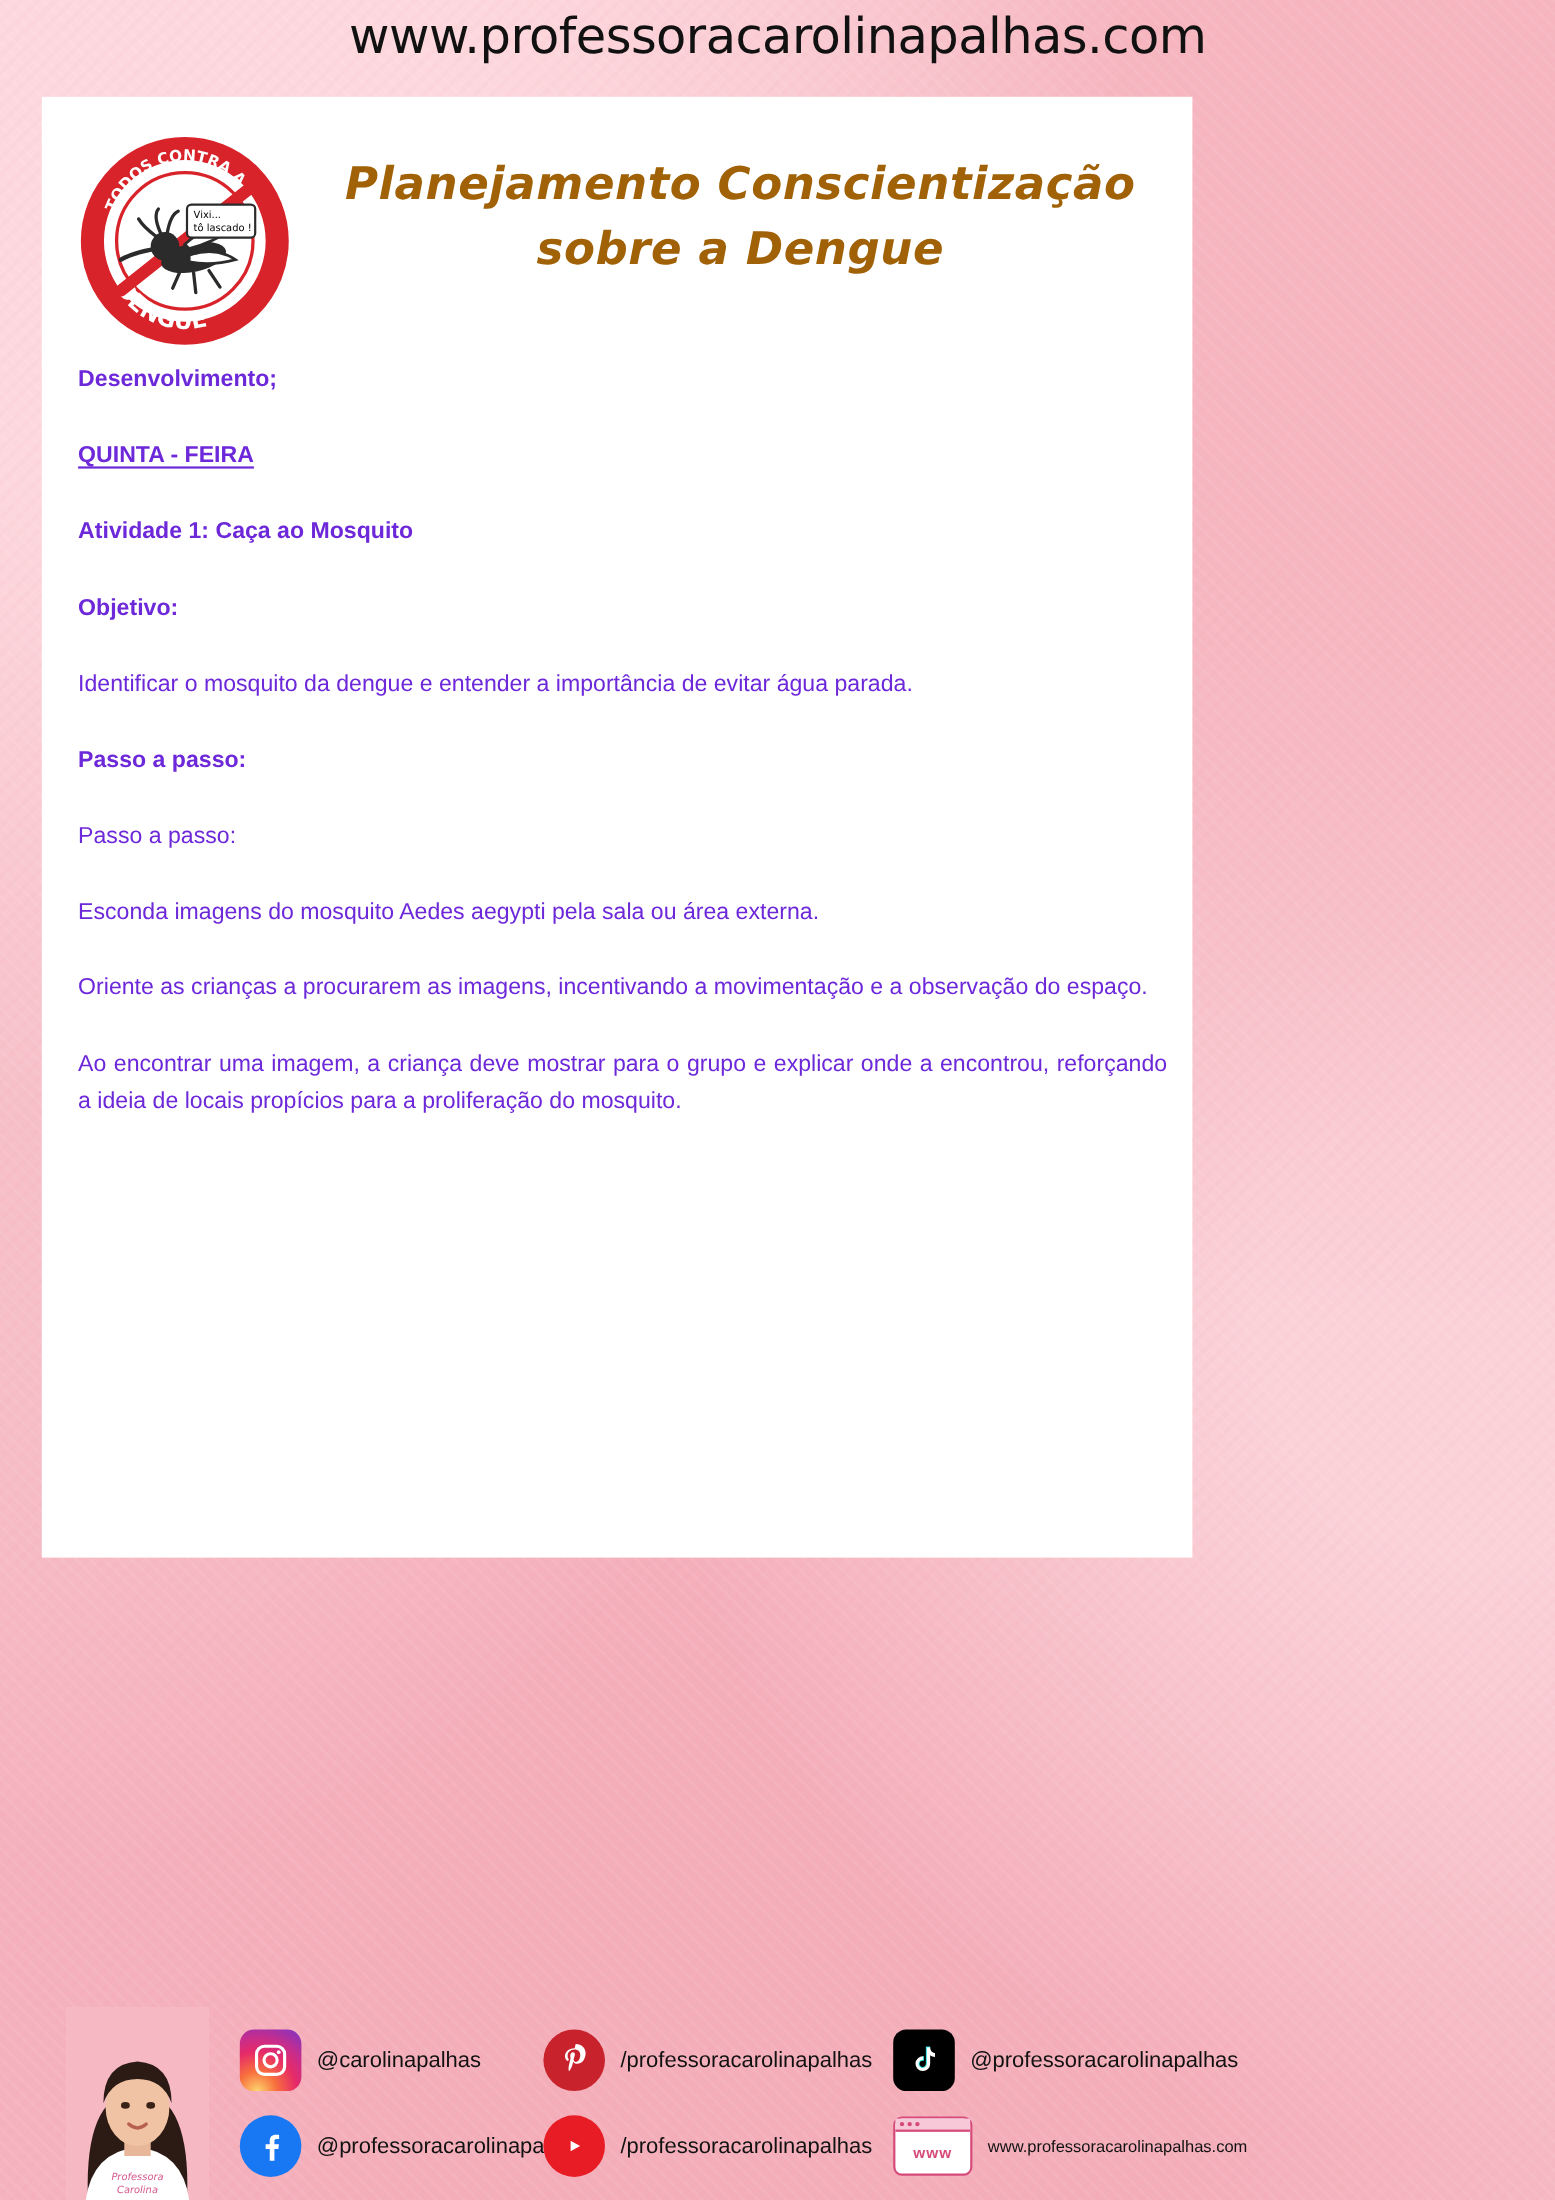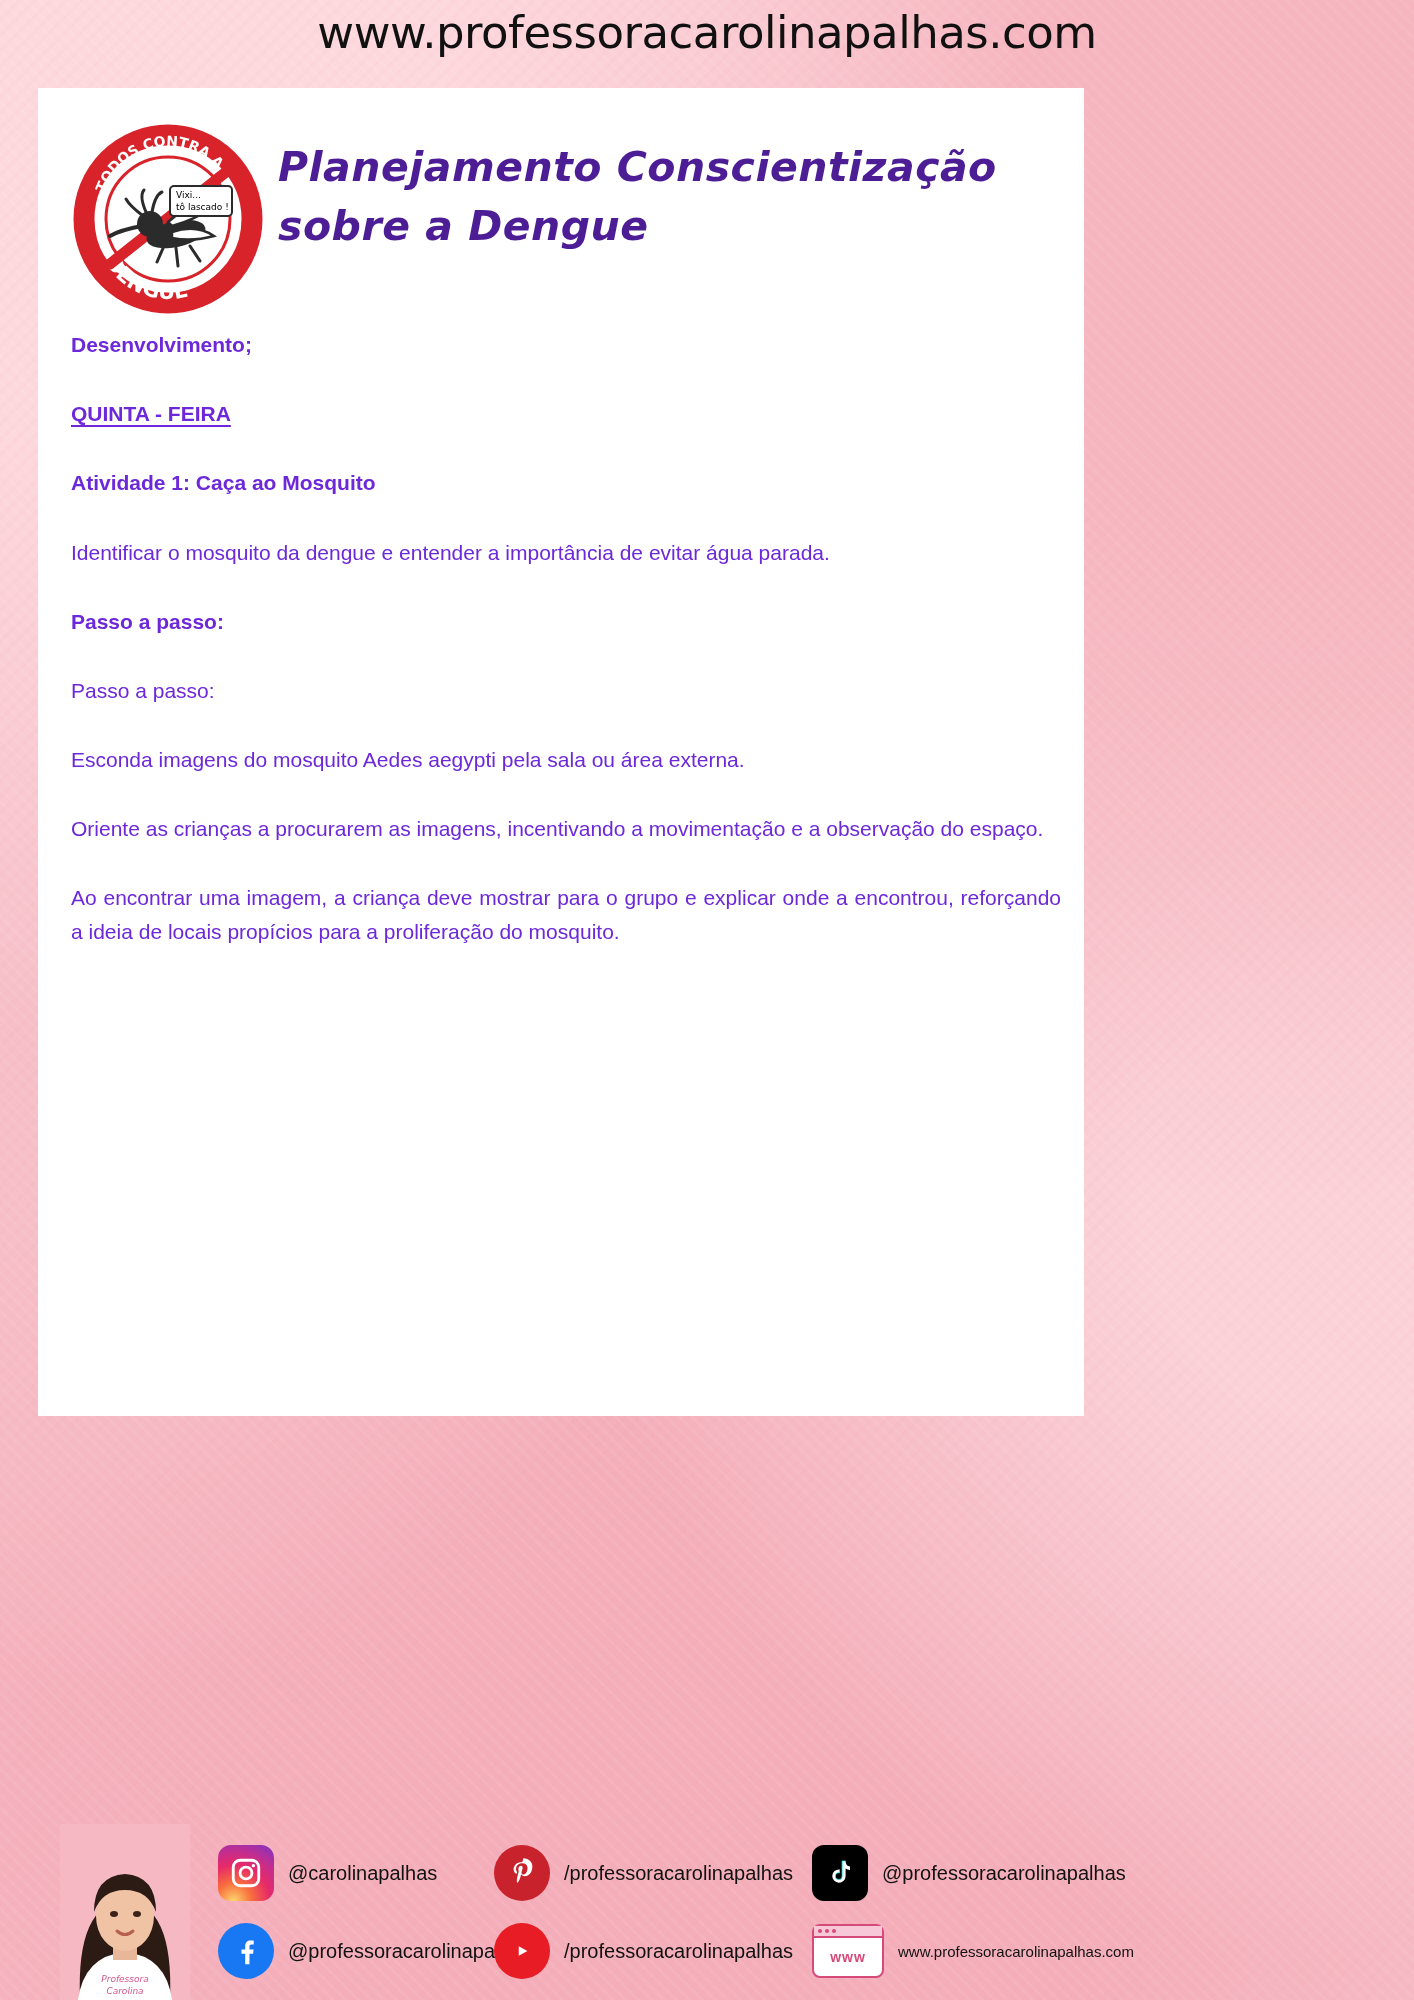--- a/index.html
+++ b/index.html
@@ -68,27 +68,28 @@
     background: #ffffff;
   }
   .logo svg { display: block; }
 
   
   .doc-title {
     position: absolute;
     left: 240px;
     top: 50px;
     width: 790px;
+    text-align: center;
     font-family: "DejaVu Sans", sans-serif;
     font-weight: bold;
     font-style: italic;
     font-size: 41px;
     line-height: 1.45;
     letter-spacing: 0.5px;
-    color: #4c1d95;
+    color: #a16207;
   }
 
   
   .content {
     position: absolute;
     left: 33px;
     top: 240px;
     width: 990px;
   }
   .p {
@@ -242,20 +243,21 @@
       <text x="104" y="86" font-family="DejaVu Sans, sans-serif" font-size="9" fill="#000">tô lascado !</text>
     </svg>
   </div>
 
   <div class="doc-title">Planejamento Conscientização sobre a Dengue</div>
 
   <div class="content">
     <p class="p bold">Desenvolvimento;</p>
     <p class="p underline">QUINTA - FEIRA</p>
     <p class="p bold">Atividade 1: Caça ao Mosquito</p>
+    <p class="p bold">Objetivo:</p>
     <p class="p">Identificar o mosquito da dengue e entender a importância de evitar água parada.</p>
     <p class="p bold">Passo a passo:</p>
     <p class="p nojust">Passo a passo:</p>
     <p class="p">Esconda imagens do mosquito Aedes aegypti pela sala ou área externa.</p>
     <p class="p">Oriente as crianças a procurarem as imagens, incentivando a movimentação e a observação do espaço.</p>
     <p class="p">Ao encontrar uma imagem, a criança deve mostrar para o grupo e explicar onde a encontrou, reforçando a ideia de locais propícios para a proliferação do mosquito.</p>
   </div>
 </div>
 
 <div class="footer">

